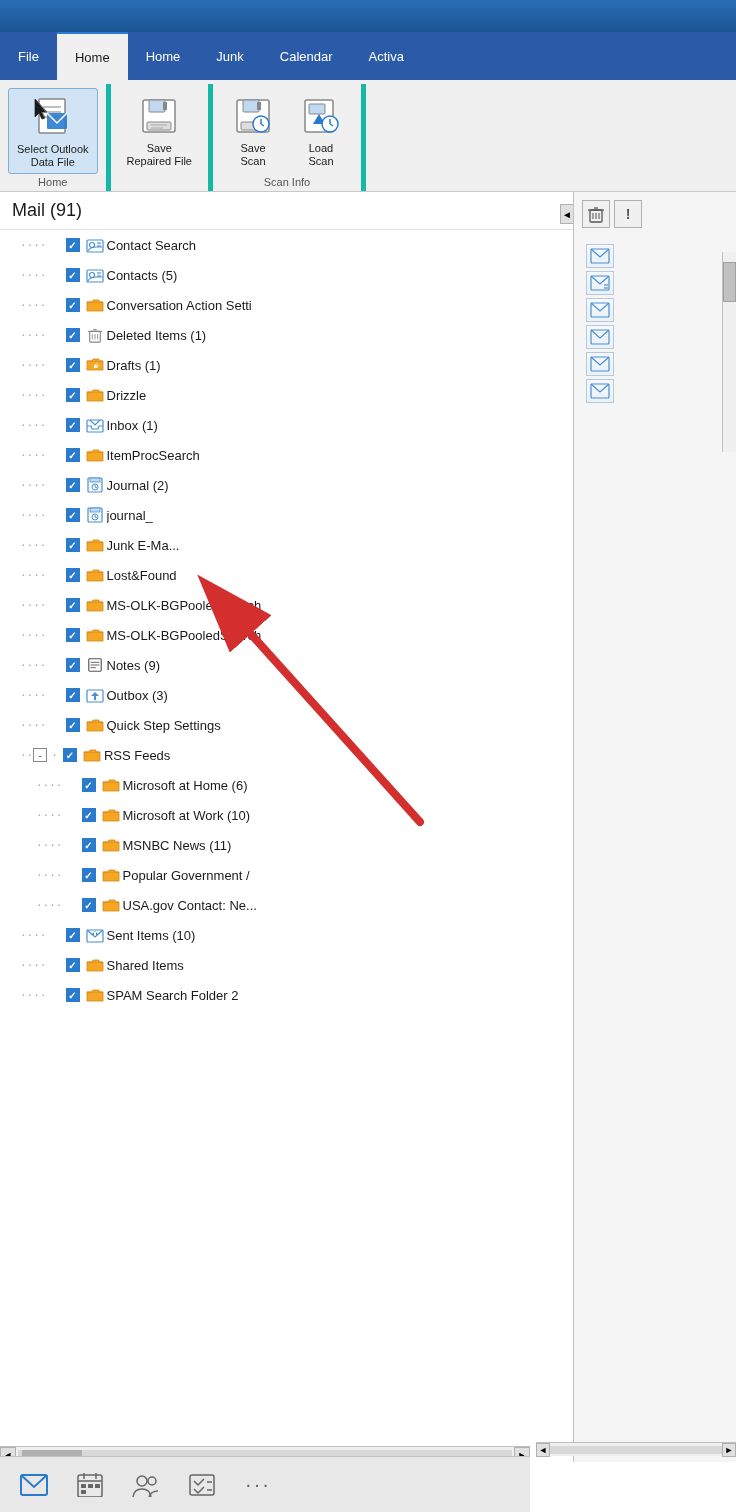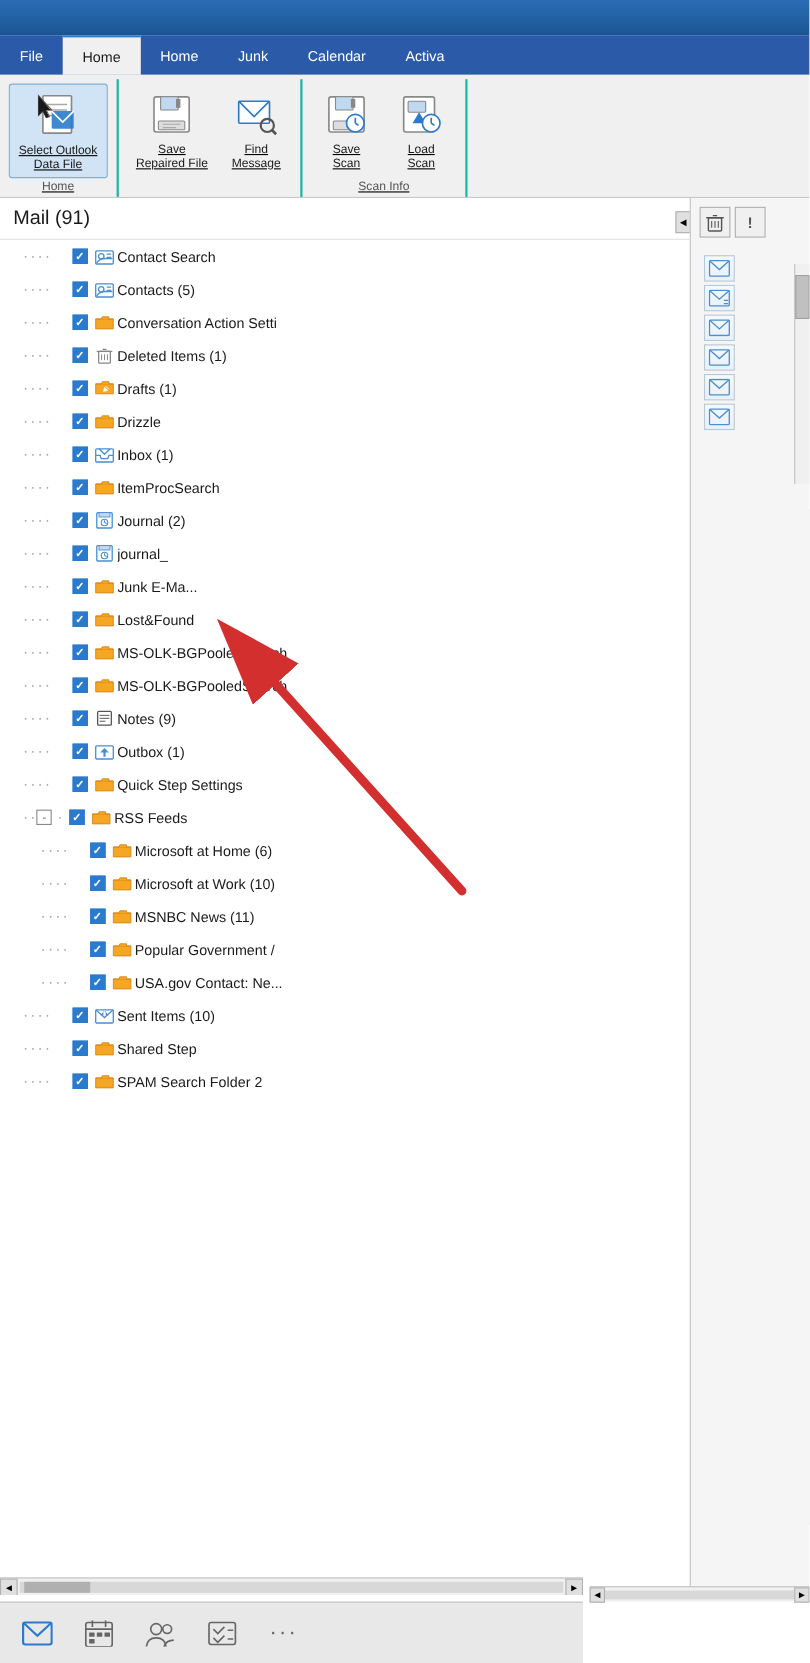--- a/index.html
+++ b/index.html
@@ -21,21 +21,21 @@
       display: flex;
       align-items: center;
       padding: 0 8px;
     }
 
     
     .menu-bar {
       background: #2b5ba8;
       display: flex;
       align-items: stretch;
-      height: 36px;
+      height: 48px;
     }
     .menu-item {
       color: #fff;
       padding: 0 18px;
       display: flex;
       align-items: center;
       font-size: 13px;
       cursor: pointer;
       white-space: nowrap;
     }
@@ -52,23 +52,22 @@
       display: flex;
       align-items: stretch;
       padding: 4px 0 0 0;
       min-height: 92px;
     }
     .ribbon-group {
       display: flex;
       flex-direction: column;
       align-items: center;
       padding: 4px 8px 0 8px;
-      border-right: 2px solid #14b8a6;
+      border-right: 5px solid #14b8a6;
       min-width: 80px;
-      text-decoration: underline;
     }
     .ribbon-group-items {
       display: flex;
       flex-direction: row;
       align-items: flex-start;
       gap: 4px;
       flex: 1;
     }
     .ribbon-btn {
       display: flex;
@@ -100,21 +99,21 @@
     .ribbon-group-label {
       font-size: 11px;
       color: #555;
       margin-top: 2px;
       padding-bottom: 3px;
       text-align: center;
     }
 
     
     .left-panel {
-      width: 628px;
+      width: 574px;
       border-right: 1px solid #c0c0c0;
       display: flex;
       flex-direction: column;
       overflow: hidden;
       position: relative;
     }
 
     .panel-title {
       font-size: 18px;
       font-weight: 400;
@@ -364,31 +363,20 @@
               <rect x="4" y="4" width="32" height="32" rx="2" fill="white" stroke="#888" stroke-width="1.5"></rect>
               <rect x="10" y="4" width="16" height="12" rx="1" fill="#c0d8f0" stroke="#888" stroke-width="1"></rect>
               <rect x="8" y="26" width="24" height="8" rx="1" fill="#ddd" stroke="#888" stroke-width="1"></rect>
               <rect x="24" y="6" width="4" height="8" rx="0" fill="#888"></rect>
               <line x1="12" y1="29" x2="28" y2="29" stroke="#aaa" stroke-width="1"></line>
               <line x1="12" y1="32" x2="24" y2="32" stroke="#aaa" stroke-width="1"></line>
             </svg>
           </div>
           <div class="btn-label">Save<br>Repaired File</div>
         </div>
-        <div class="ribbon-btn">
-          <div class="icon-area">
-            <svg width="40" height="40" viewBox="0 0 40 40">
-              <rect x="4" y="8" width="28" height="20" rx="1" fill="white" stroke="#2a7bcd" stroke-width="1.5"></rect>
-              <path d="M4 8 L18 22 L32 8" fill="none" stroke="#2a7bcd" stroke-width="1.5"></path>
-              <circle cx="30" cy="30" r="6" fill="none" stroke="#555" stroke-width="2"></circle>
-              <line x1="34" y1="34" x2="38" y2="38" stroke="#555" stroke-width="2.5"></line>
-            </svg>
-          </div>
-          <div class="btn-label">Find<br>Message</div>
-        </div>
       </div>
       <div class="ribbon-group-label" style="width:100%;text-align:center;padding-bottom:3px;"></div>
     </div>
   </div>
 
   <div class="ribbon-group" style="flex-direction:column;">
     <div class="ribbon-group-items">
       <div class="ribbon-btn">
         <div class="icon-area">
           <svg width="40" height="40" viewBox="0 0 40 40">
@@ -638,21 +626,21 @@
 
         <div class="tree-item">
           <span class="indent"></span>
           <span style="color:#aaa;font-size:11px;font-family:monospace;">····</span>
           <span class="expand-placeholder"></span>
           <span class="checkbox"></span>
           <svg class="folder-icon" viewBox="0 0 18 16">
             <rect x="1" y="3" width="16" height="12" rx="1" fill="none" stroke="#4a8fd0" stroke-width="1.2"></rect>
             <polygon points="5,9 9,5 13,9 10,9 10,13 8,13 8,9" fill="#4a8fd0"></polygon>
           </svg>
-          <span class="item-label">Outbox (1)</span>
+          <span class="item-label">Outbox (3)</span>
         </div>
 
         <div class="tree-item">
           <span class="indent"></span>
           <span style="color:#aaa;font-size:11px;font-family:monospace;">····</span>
           <span class="expand-placeholder"></span>
           <span class="checkbox"></span>
           <svg class="folder-icon" viewBox="0 0 18 14">
             <path d="M1 4 L1 13 L17 13 L17 4 Z" fill="#f5a623" stroke="#d4861a" stroke-width="0.8"></path>
             <path d="M1 4 L6 4 L7 2 L13 2 L13 4 L17 4" fill="#f5a623" stroke="#d4861a" stroke-width="0.8"></path>
@@ -748,21 +736,21 @@
 
         <div class="tree-item">
           <span class="indent"></span>
           <span style="color:#aaa;font-size:11px;font-family:monospace;">····</span>
           <span class="expand-placeholder"></span>
           <span class="checkbox"></span>
           <svg class="folder-icon" viewBox="0 0 18 14">
             <path d="M1 4 L1 13 L17 13 L17 4 Z" fill="#f5a623" stroke="#d4861a" stroke-width="0.8"></path>
             <path d="M1 4 L6 4 L7 2 L13 2 L13 4 L17 4" fill="#f5a623" stroke="#d4861a" stroke-width="0.8"></path>
           </svg>
-          <span class="item-label">Shared Step</span>
+          <span class="item-label">Shared Items</span>
         </div>
 
         <div class="tree-item">
           <span class="indent"></span>
           <span style="color:#aaa;font-size:11px;font-family:monospace;">····</span>
           <span class="expand-placeholder"></span>
           <span class="checkbox"></span>
           <svg class="folder-icon" viewBox="0 0 18 14">
             <path d="M1 4 L1 13 L17 13 L17 4 Z" fill="#f5a623" stroke="#d4861a" stroke-width="0.8"></path>
             <path d="M1 4 L6 4 L7 2 L13 2 L13 4 L17 4" fill="#f5a623" stroke="#d4861a" stroke-width="0.8"></path>

